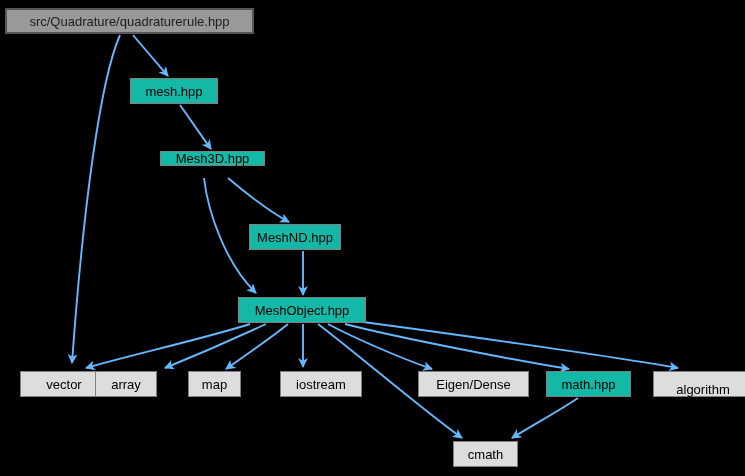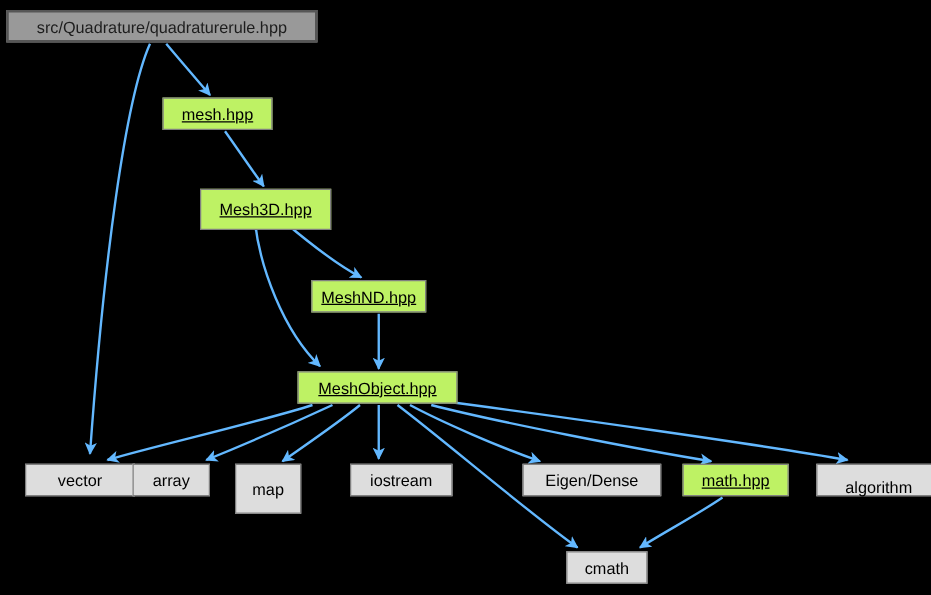--- a/index.html
+++ b/index.html
@@ -38,23 +38,22 @@
     border-width: 1px;
     z-index: 3;
   }
   .node-root {
     background: #999999;
     border-color: #565656;
     border-width: 2px;
     color: #1d1d1d;
   }
   .node-project {
-    background: #bef264;
+    background: #14b8a6;
     border-color: #808080;
-    text-decoration: underline;
   }
   .node-system {
     background: #dddddd;
     border-color: #808080;
   }
   .node-label {
     display: block;
     pointer-events: none;
   }
 </style>
@@ -83,36 +82,36 @@
       <path d="M 355,321 C 424,330 611,356 678,368" fill="none" stroke="#63b8ff" stroke-width="1.9" marker-end="url(#arrowhead)"></path>
       <path d="M 318,324 C 355,352 425,412 462,438" fill="none" stroke="#63b8ff" stroke-width="1.9" marker-end="url(#arrowhead)"></path>
       <path d="M 578,398 C 559,411 531,426 512,438" fill="none" stroke="#63b8ff" stroke-width="1.9" marker-end="url(#arrowhead)"></path>
     </svg>
 <div class="node node-root" style="left: 5px; top: 8px; width: 249px; height: 26px;">
       <span class="node-label">src/Quadrature/quadraturerule.hpp</span>
     </div>
     <div class="node node-project" style="left: 130px; top: 78px; width: 88px; height: 26px;">
       <span class="node-label">mesh.hpp</span>
     </div>
-    <div class="node node-project" style="left: 160px; top: 151px; width: 105px; height: 33px;">
+    <div class="node node-project" style="left: 160px; top: 151px; width: 105px; height: 15px;">
       <span class="node-label">Mesh3D.hpp</span>
     </div>
     <div class="node node-project" style="left: 249px; top: 224px; width: 92px; height: 26px;">
       <span class="node-label">MeshND.hpp</span>
     </div>
     <div class="node node-project" style="left: 238px; top: 297px; width: 128px; height: 26px;">
       <span class="node-label">MeshObject.hpp</span>
     </div>
     <div class="node node-system" style="left: 20px; top: 371px; width: 88px; height: 26px;">
       <span class="node-label">vector</span>
     </div>
-    <div class="node node-system" style="left: 106px; top: 371px; width: 62px; height: 26px; align-items: center;">
+    <div class="node node-system" style="left: 95px; top: 371px; width: 62px; height: 26px; align-items: center;">
       <span class="node-label">array</span>
     </div>
-    <div class="node node-system" style="left: 188px; top: 371px; width: 53px; height: 40px;">
+    <div class="node node-system" style="left: 188px; top: 371px; width: 53px; height: 26px;">
       <span class="node-label">map</span>
     </div>
     <div class="node node-system" style="left: 280px; top: 371px; width: 82px; height: 26px;">
       <span class="node-label">iostream</span>
     </div>
     <div class="node node-system" style="left: 418px; top: 371px; width: 111px; height: 26px;">
       <span class="node-label">Eigen/Dense</span>
     </div>
     <div class="node node-project" style="left: 546px; top: 371px; width: 85px; height: 26px;">
       <span class="node-label">math.hpp</span>

